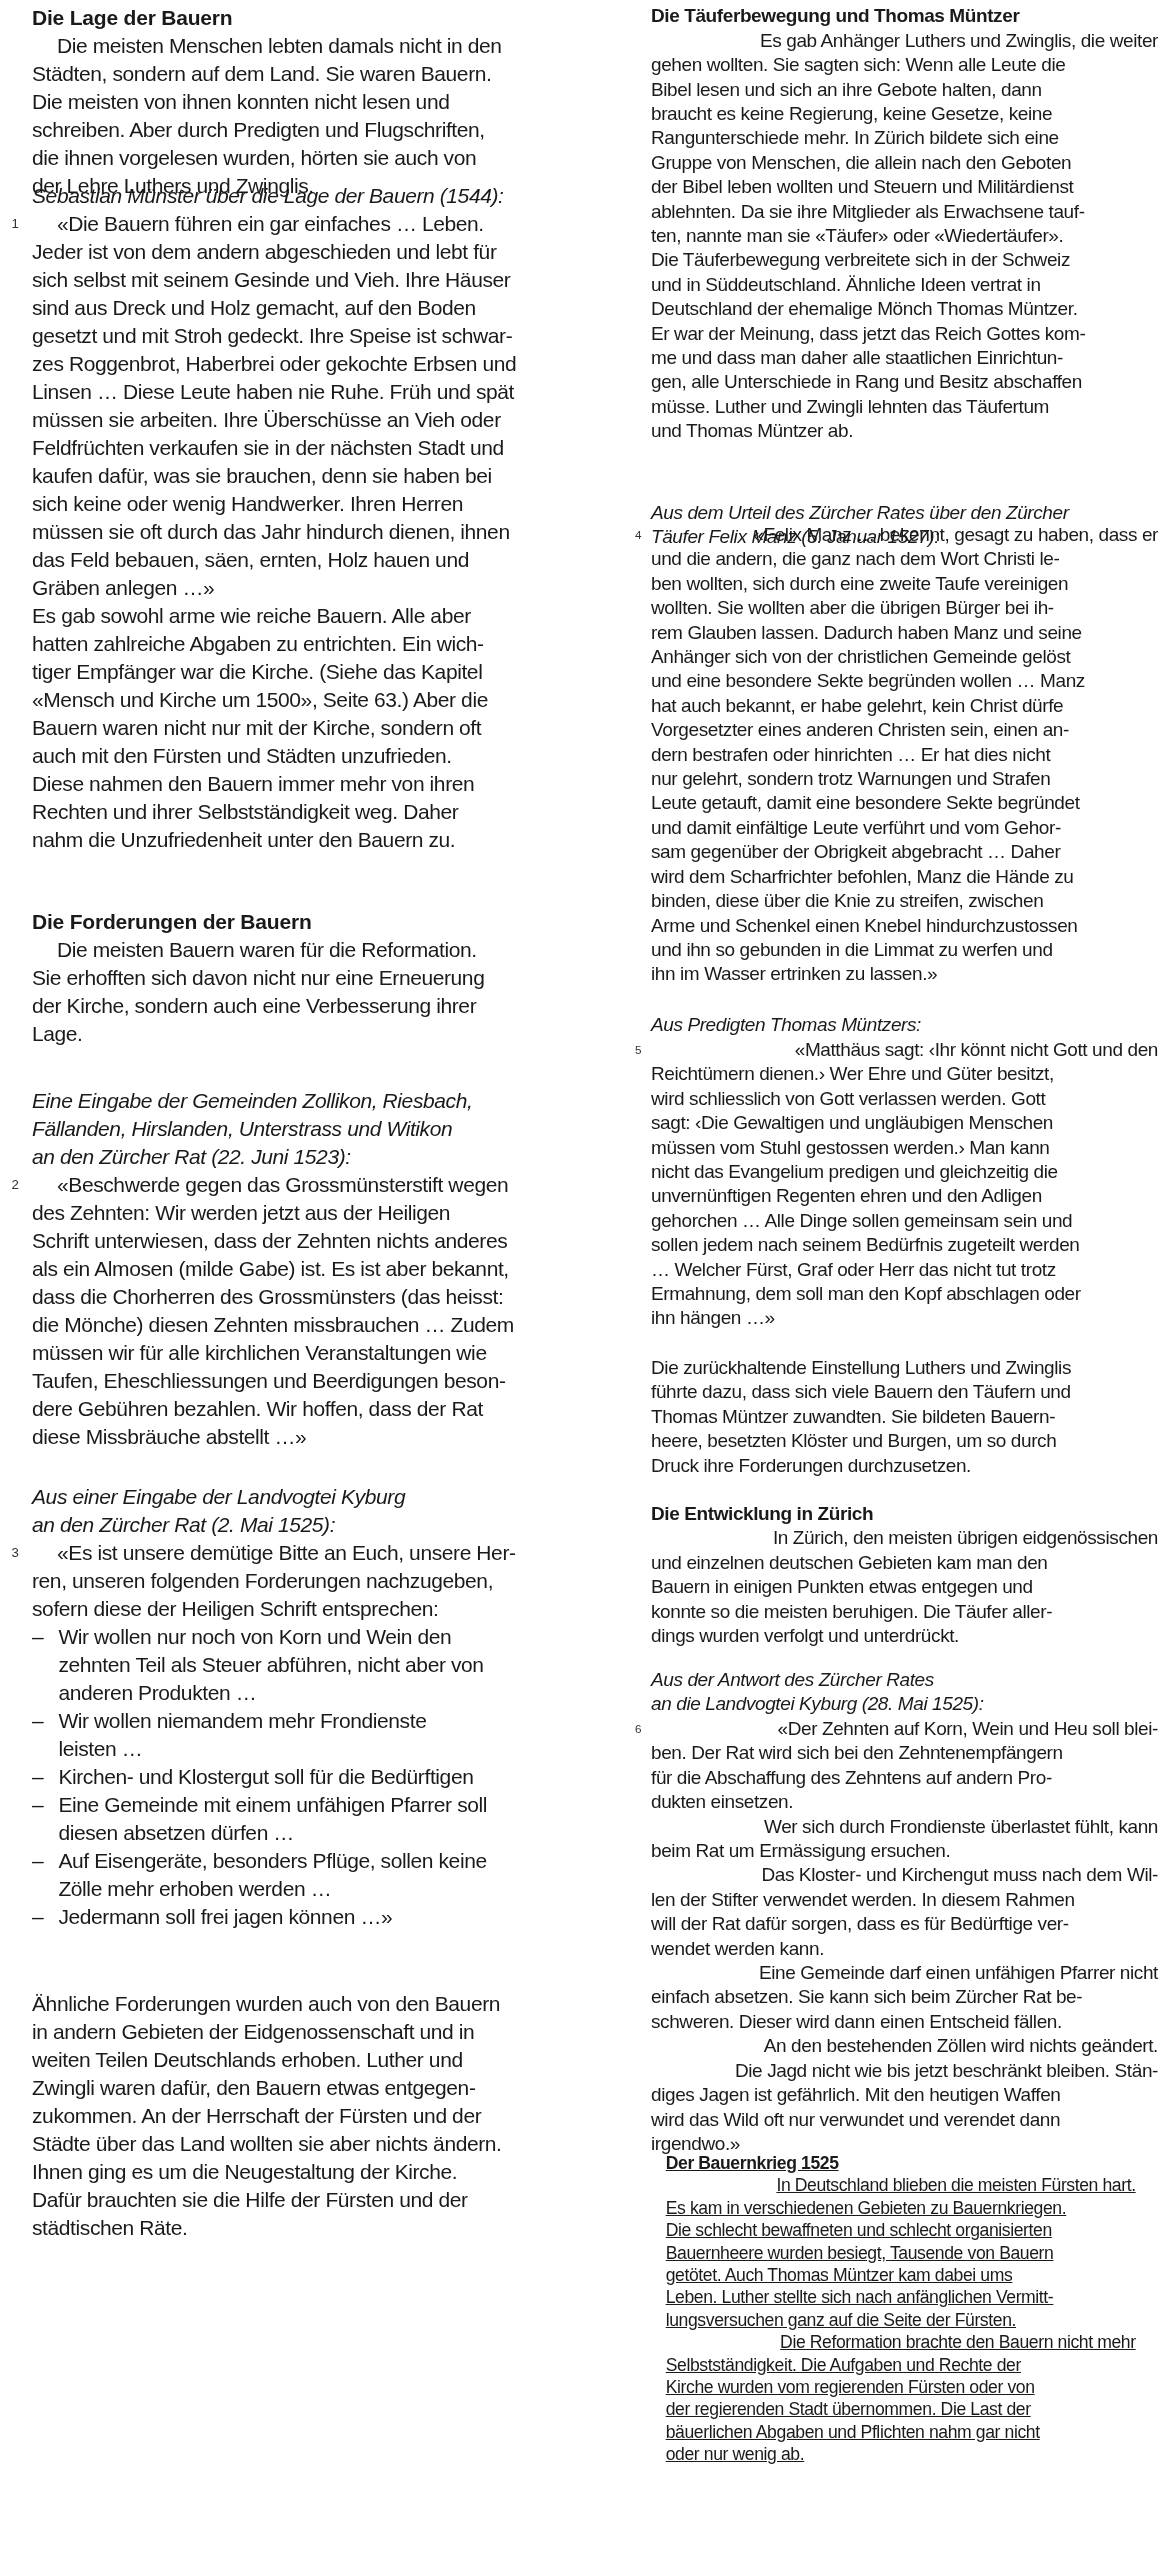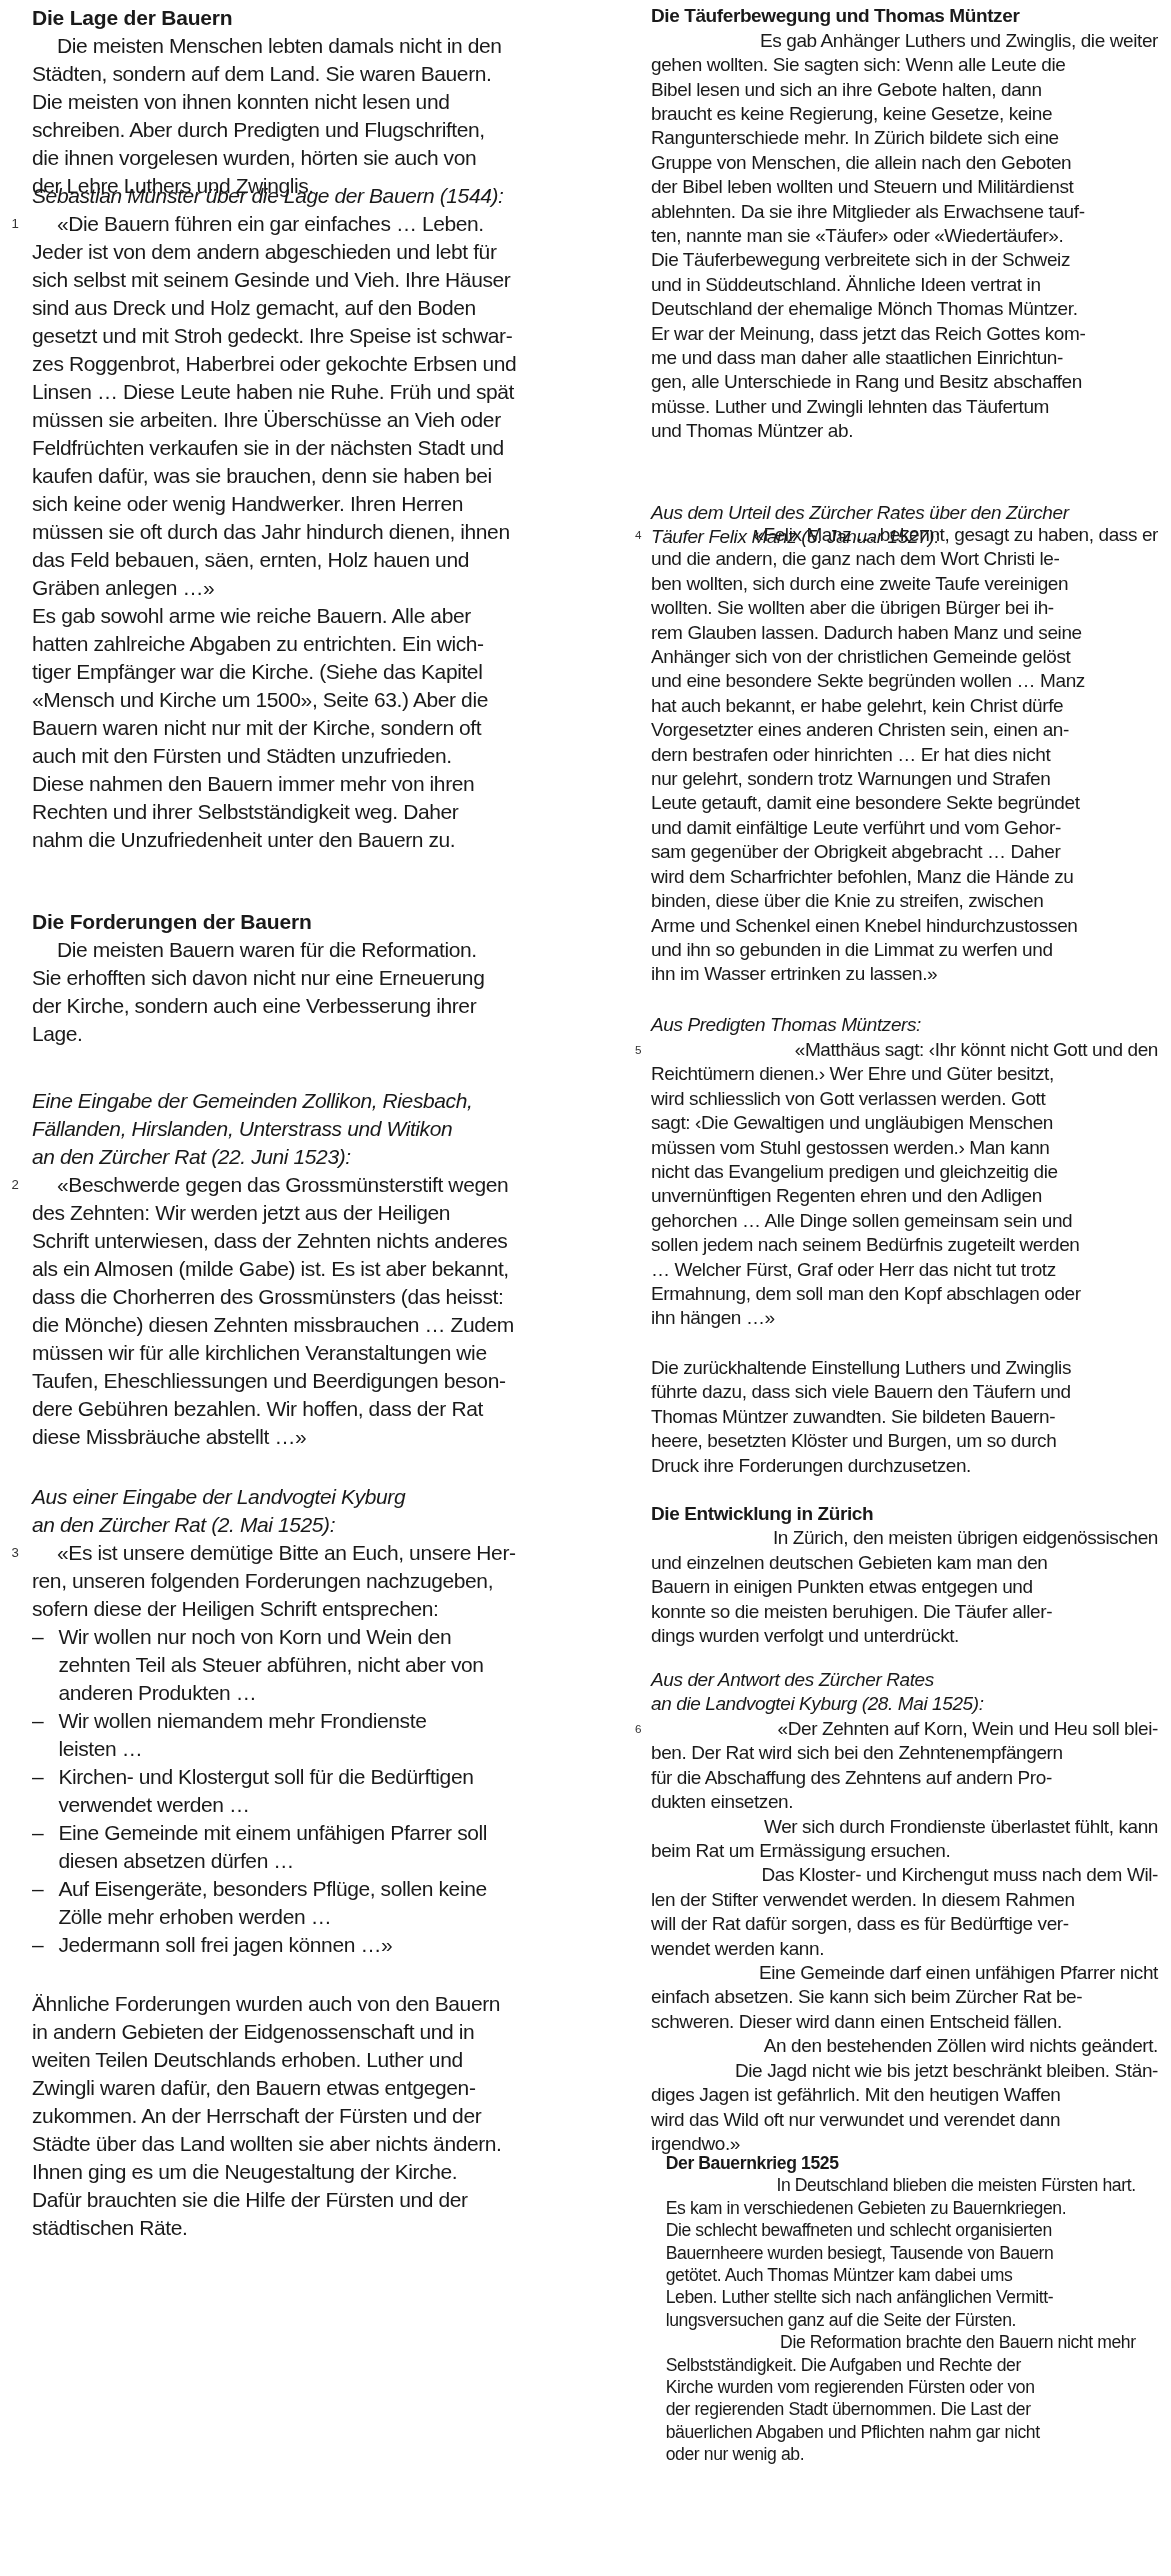--- a/index.html
+++ b/index.html
@@ -11,21 +11,21 @@
   .line { display: block; white-space: nowrap; letter-spacing: -0.4px; }
   .col-right .line { letter-spacing: -0.4px; }
   .heading { font-weight: bold; letter-spacing: -0.2px; }
   .src .line { font-style: italic; }
   .indent { padding-left: 25px; }
   .col-right .indent { padding-left: 22px; text-align: right; }
   .marker { position: absolute; left: -20.6px; font-size: 13.2px; color: #333; letter-spacing: 0; }
   .col-right .marker { left: -16px; font-size: 11.7px; }
   .dash-item { position: relative; padding-left: 26.4px; }
   .dash { position: absolute; left: 0; }
-  .war { left: 14.7px; width: 470px; font-size: 17.6px; line-height: 22.4px; }
+  .war { left: 14.7px; width: 470px; font-size: 17.6px; line-height: 22.4px; text-decoration: underline; }
   .war .line { letter-spacing: -0.4px; }
   .war .indent { padding-left: 20.6px; }
 </style>
 </head>
 <body>
 
 <div class="col col-left">
 
   <div class="block" style="top:4.4px">
     <span class="line heading">Die Lage der Bauern</span>
@@ -130,21 +130,20 @@
           <span class="line">anderen Produkten …</span>
         </div>
         <div class="dash-item">
           <span class="dash">–</span>
           <span class="line">Wir wollen niemandem mehr Frondienste</span>
           <span class="line">leisten …</span>
         </div>
         <div class="dash-item">
           <span class="dash">–</span>
           <span class="line">Kirchen- und Klostergut soll für die Bedürftigen</span>
-          <span class="line">verwendet werden …</span>
         </div>
         <div class="dash-item">
           <span class="dash">–</span>
           <span class="line">Eine Gemeinde mit einem unfähigen Pfarrer soll</span>
           <span class="line">diesen absetzen dürfen …</span>
         </div>
         <div class="dash-item">
           <span class="dash">–</span>
           <span class="line">Auf Eisengeräte, besonders Pflüge, sollen keine</span>
           <span class="line">Zölle mehr erhoben werden …</span>

